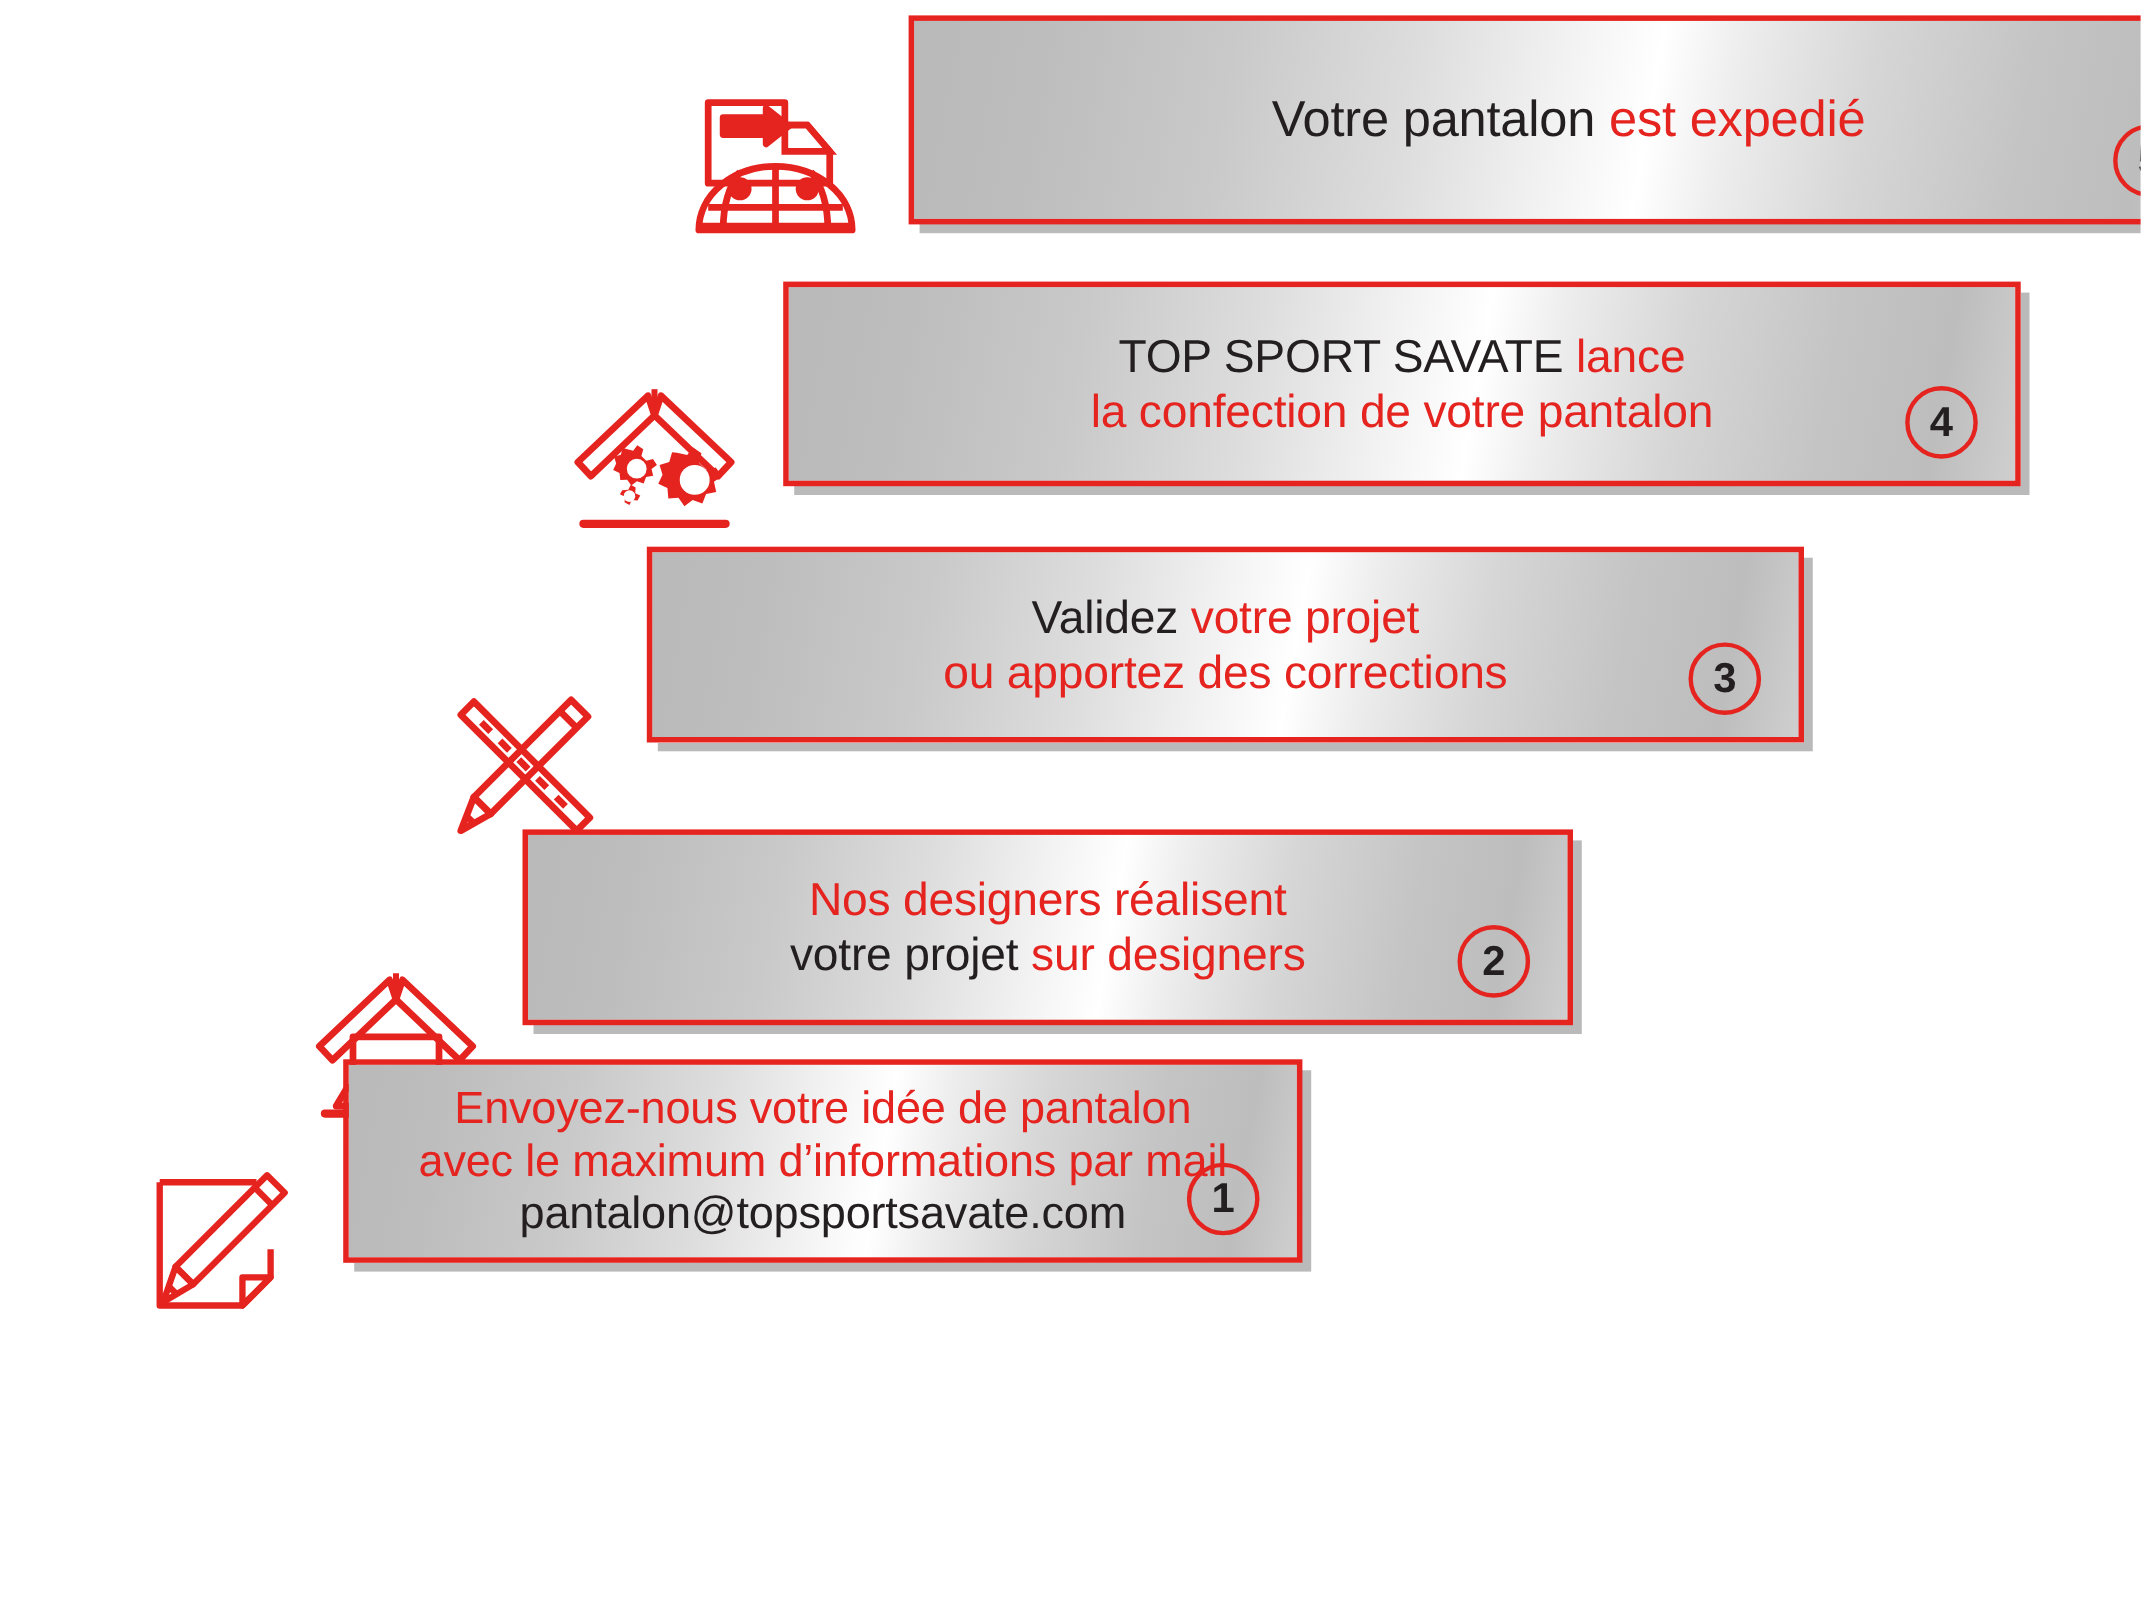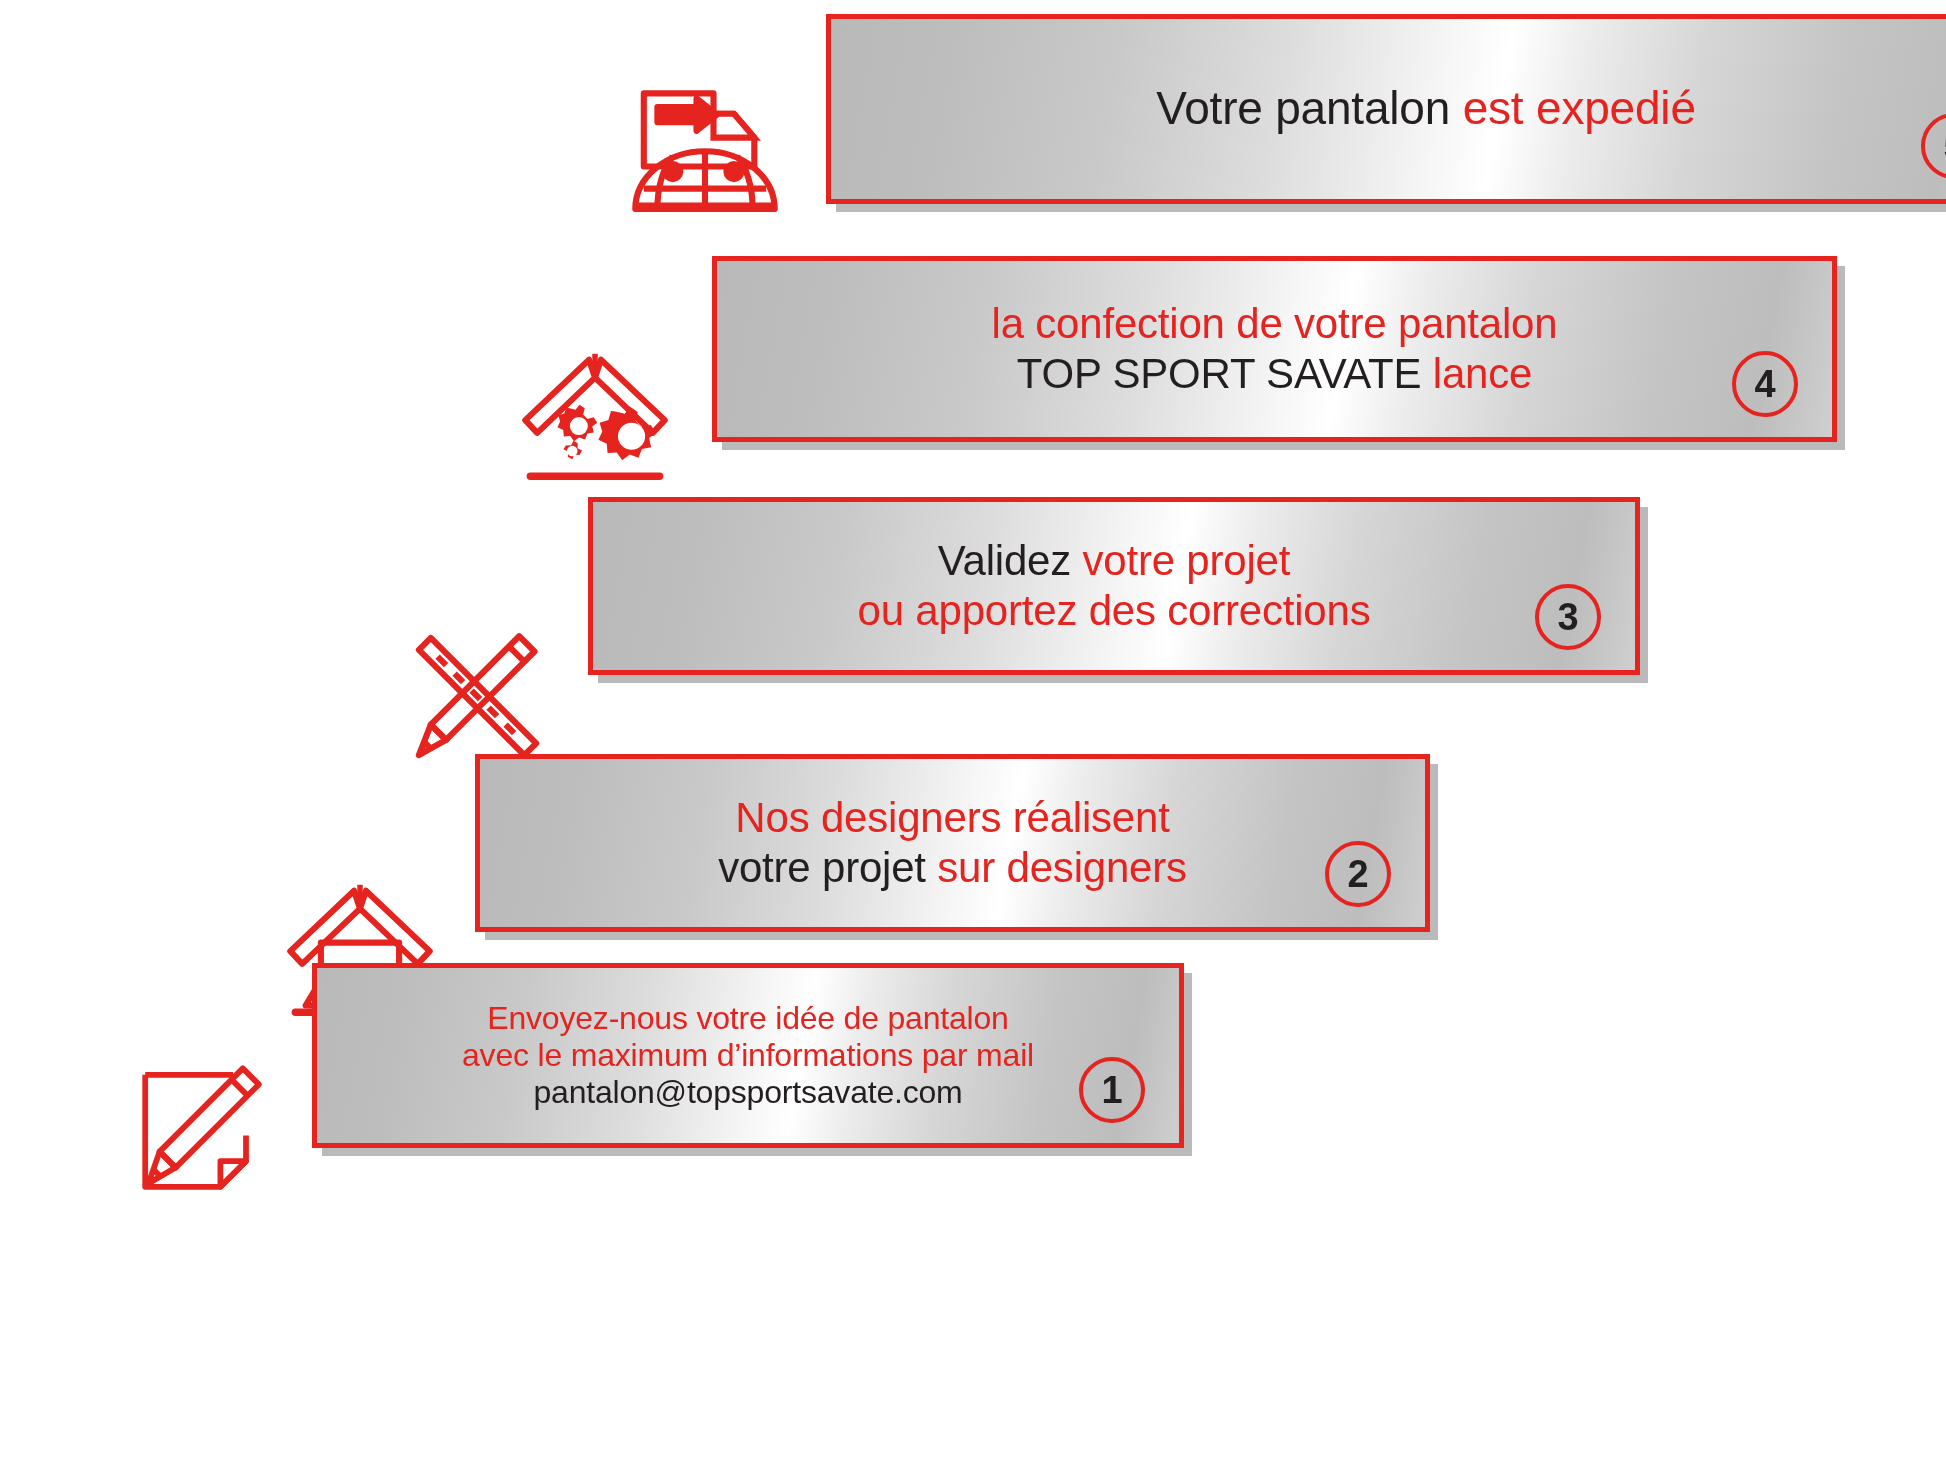--- a/index.html
+++ b/index.html
@@ -109,21 +109,21 @@
   #step-3 .panel-text { font-size: 42px; }
 
   #step-2 { left: 275px;  top: 730px; margin-top: 24px; }
   #step-2 .icon-box { width: 170px; height: 170px; margin-right: 30px; margin-top: 107px; }
   #step-2 .panel    { width: 955px;  height: 178px; }
   #step-2 .panel-text { font-size: 42px; }
 
   #step-1 { left: 118px;  top: 963px; }
   #step-1 .icon-box { width: 160px; height: 160px; margin-right: 34px; margin-top: 83px; }
   #step-1 .panel    { width: 872px;  height: 185px; }
-  #step-1 .panel-text { font-size: 32px; line-height: 1.16; }
+  #step-1 .panel-text { font-size: 41px; line-height: 1.16; }
 
   svg { display: block; }
 </style>
 </head>
 <body>
 
 <div id="stage">
 
   <div class="step" id="step-5">
     <div class="icon-box">
@@ -165,24 +165,24 @@
         <g fill="#e5231f" stroke="none">
           <path d="M33 68 l3-0.2 1.3-2.7 2.6 1.5 -.2 3 2.7 1.3 -1.5 2.6 -3-.2 -1.3 2.7 -2.6-1.5 .2-3 -2.7-1.3 1.5-2.6 Z"></path>
           <circle cx="36.6" cy="71.2" r="3.1" fill="#ffffff"></circle>
         </g>
         <path d="M12 86 H88" stroke-width="4.4" stroke-linecap="round"></path>
       </svg>
     </div>
     <div class="panel">
       <div class="panel-text">
         <span class="line">
+          <span class="t-black">TOP SPORT SAVATE </span><span class="t-red">lance</span>
+        </span>
+        <span class="line">
           <span class="t-red">la confection de votre pantalon</span>
-        </span>
-        <span class="line">
-          <span class="t-black">TOP SPORT SAVATE </span><span class="t-red">lance</span>
         </span>
       </div>
       <div class="badge">4</div>
     </div>
   </div>
 
   <div class="step" id="step-3">
     <div class="icon-box">
       <svg viewBox="0 0 100 100" width="170" height="170" fill="none" stroke="#e5231f" stroke-width="3.6">
         <g stroke-linejoin="round">

